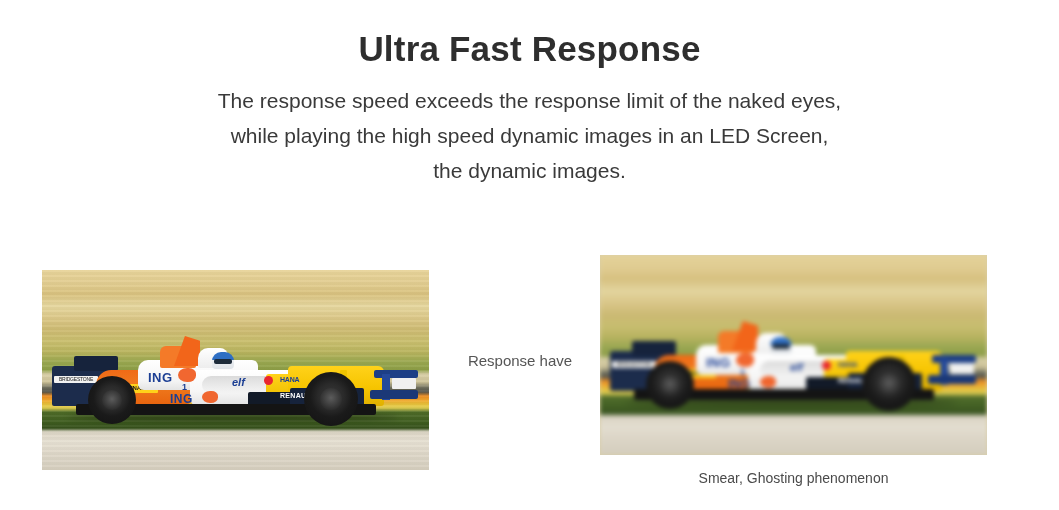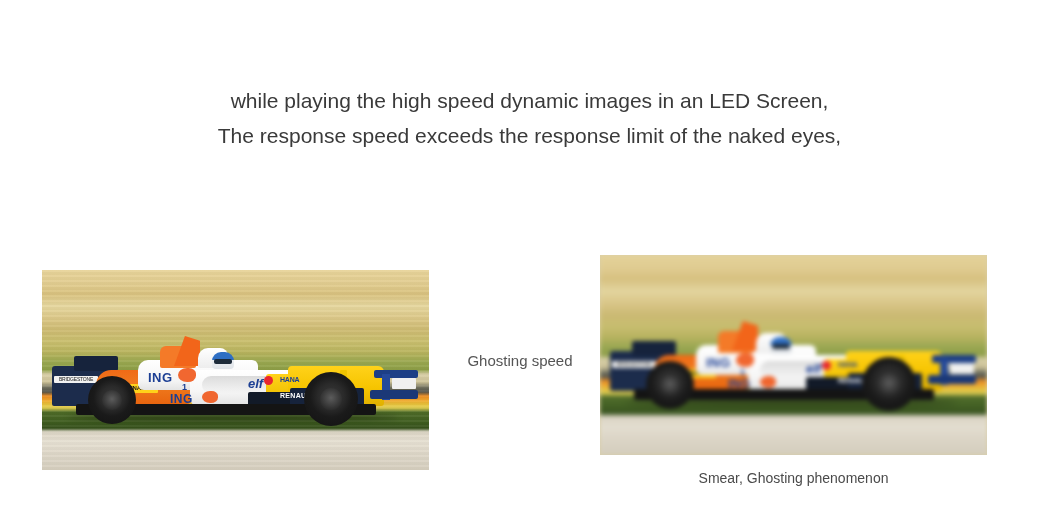--- a/index.html
+++ b/index.html
@@ -229,22 +229,22 @@
     position:absolute;left:66px;top:54px;width:40px;height:9px;
     background:#ffd21a;border-radius:1px;
     font-size:6px;color:#1c1c1c;text-align:center;line-height:9px;
     font-weight:bold;letter-spacing:-.2px;overflow:hidden;
   }
   .renault-b{
     position:absolute;left:228px;top:62px;
     font-size:7px;color:#ffffff;font-weight:bold;letter-spacing:.3px;
   }
   .elf{
-    position:absolute;left:196px;top:46px;
-    font-size:13px;color:#1c3f94;font-weight:bold;font-style:italic;
+    position:absolute;left:180px;top:46px;
+    font-size:11px;color:#1c3f94;font-weight:bold;font-style:italic;
   }
   .elf-dot{
     position:absolute;left:212px;top:46px;width:9px;height:9px;
     background:#e8262f;border-radius:50%;
   }
   .hana{
     position:absolute;left:228px;top:46px;
     font-size:7px;color:#1c3f94;font-weight:bold;letter-spacing:-.2px;
   }
   .num1{
@@ -256,24 +256,26 @@
     background:repeating-linear-gradient(to right,
       #cfa23a 0 6px,#d24b2a 6px 10px,#2a2a2a 10px 16px,#e0c24a 16px 22px);
     opacity:.85;
   }
 </style>
 </head>
 <body>
 
 <div class="page">
 
+  <div class="title">Ultra Fast Response</div>
 
   <div class="subtitle">
+    <div>The response speed exceeds the response limit of the naked eyes,</div>
     <div>while playing the high speed dynamic images in an LED Screen,</div>
-    <div>The response speed exceeds the response limit of the naked eyes,</div>
+    <div>the dynamic images.</div>
   </div>
 
   <div class="fig fig-left">
     <div class="photo">
       <div class="scene">
         <div class="bg"></div>
         <div class="streaks"></div>
         <div class="car">
           <div class="shadow"></div>
           <div class="fwing"></div>
@@ -312,21 +314,21 @@
           <div class="floor"></div>
           <div class="wheel wheel-f"></div>
           <div class="hub hub-f"></div>
           <div class="wheel wheel-r"></div>
           <div class="hub hub-r"></div>
         </div>
       </div>
     </div>
   </div>
 
-  <div class="mid-label">Ghosting speed</div>
+  <div class="mid-label">Response have</div>
 
   <div class="fig fig-right">
     <div class="photo photo-blur">
       <div class="scene">
         <div class="bg"></div>
         <div class="streaks"></div>
         <div class="car">
           <div class="shadow"></div>
           <div class="fwing"></div>
           <div class="fwing-top"></div>

